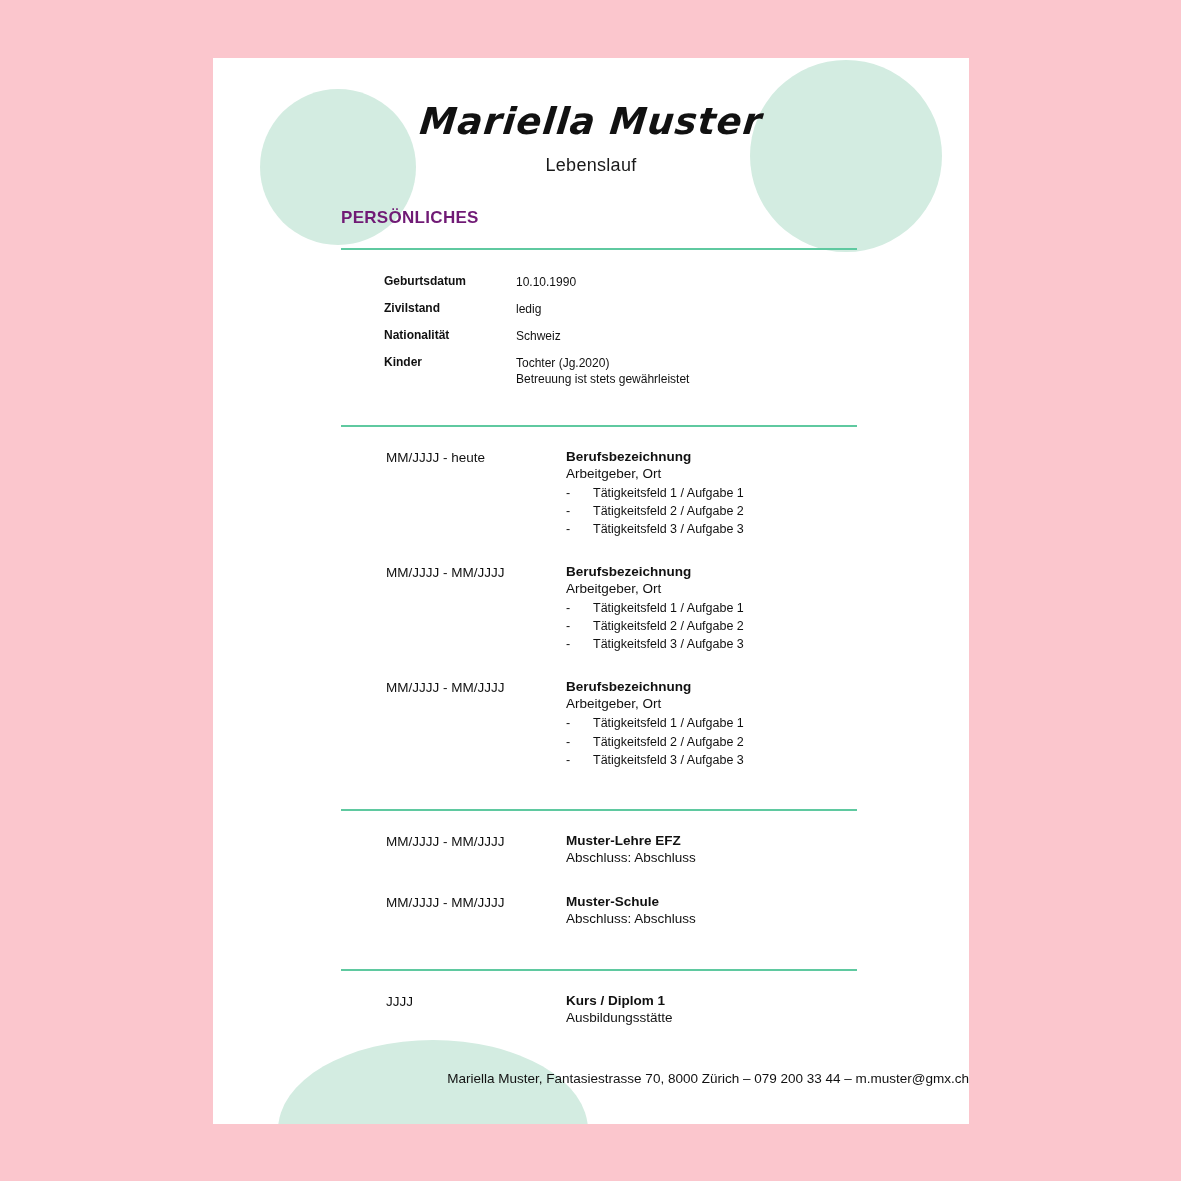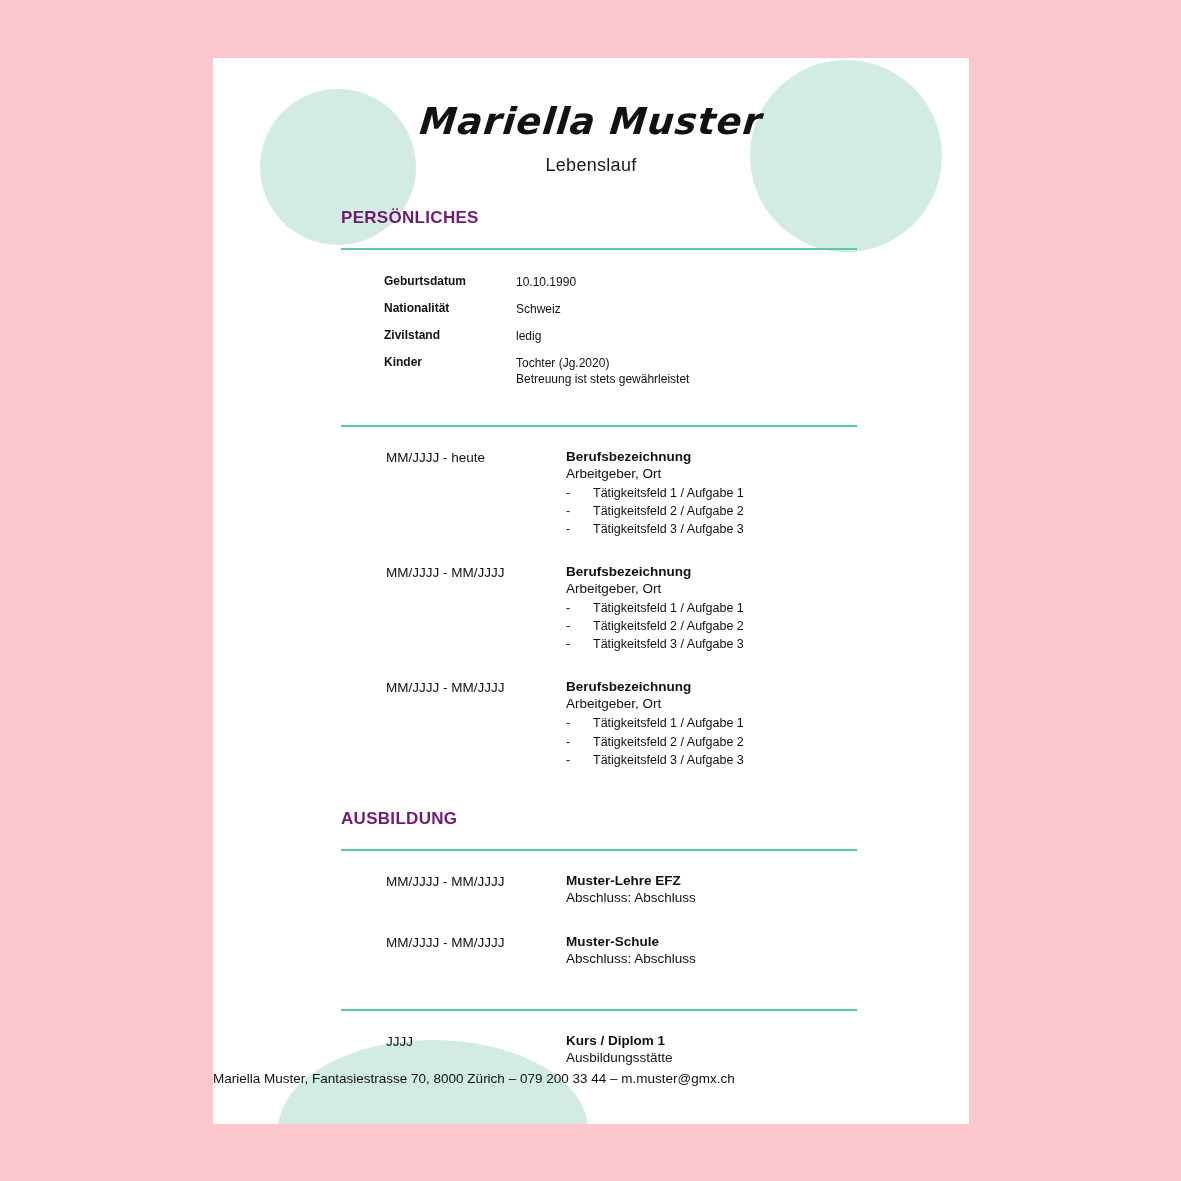--- a/index.html
+++ b/index.html
@@ -156,21 +156,21 @@
 
   .spacer-sm { height: 14px; }
   .spacer-md { height: 26px; }
   .spacer-lg { height: 32px; }
 
   .footer {
     position: absolute;
     left: 0;
     right: 0;
     bottom: 38px;
-    text-align: left;
+    text-align: right;
     font-size: 13.5px;
     color: #111;
     z-index: 3;
   }
 </style>
 </head>
 <body>
 
 <div class="page">
 
@@ -191,27 +191,27 @@
       <div class="section-title">PERSÖNLICHES</div>
       <div class="section-rule"></div>
       <div class="block-personal">
 
         <div class="prow">
           <div class="label">Geburtsdatum</div>
           <div class="value">10.10.1990</div>
         </div>
 
         <div class="prow">
+          <div class="label">Zivilstand</div>
+          <div class="value">ledig</div>
+        </div>
+
+        <div class="prow">
           <div class="label">Nationalität</div>
           <div class="value">Schweiz</div>
-        </div>
-
-        <div class="prow">
-          <div class="label">Zivilstand</div>
-          <div class="value">ledig</div>
         </div>
 
         <div class="prow">
           <div class="label">Kinder</div>
           <div class="value">
             <div>Tochter (Jg.2020)</div>
             <div>Betreuung ist stets gewährleistet</div>
           </div>
         </div>
 
@@ -289,21 +289,20 @@
             </ul>
           </div>
         </div>
 
       </div>
     </div>
 
     <div class="spacer-sm"></div>
 
     <div class="section">
-      <div class="section-title">AUSBILDUNG</div>
       <div class="section-rule"></div>
       <div class="entries">
 
         <div class="entry">
           <div class="period">MM/JJJJ - MM/JJJJ</div>
           <div class="details">
             <div class="role">Muster-Lehre EFZ</div>
             <div class="employer">Abschluss: Abschluss</div>
           </div>
         </div>

